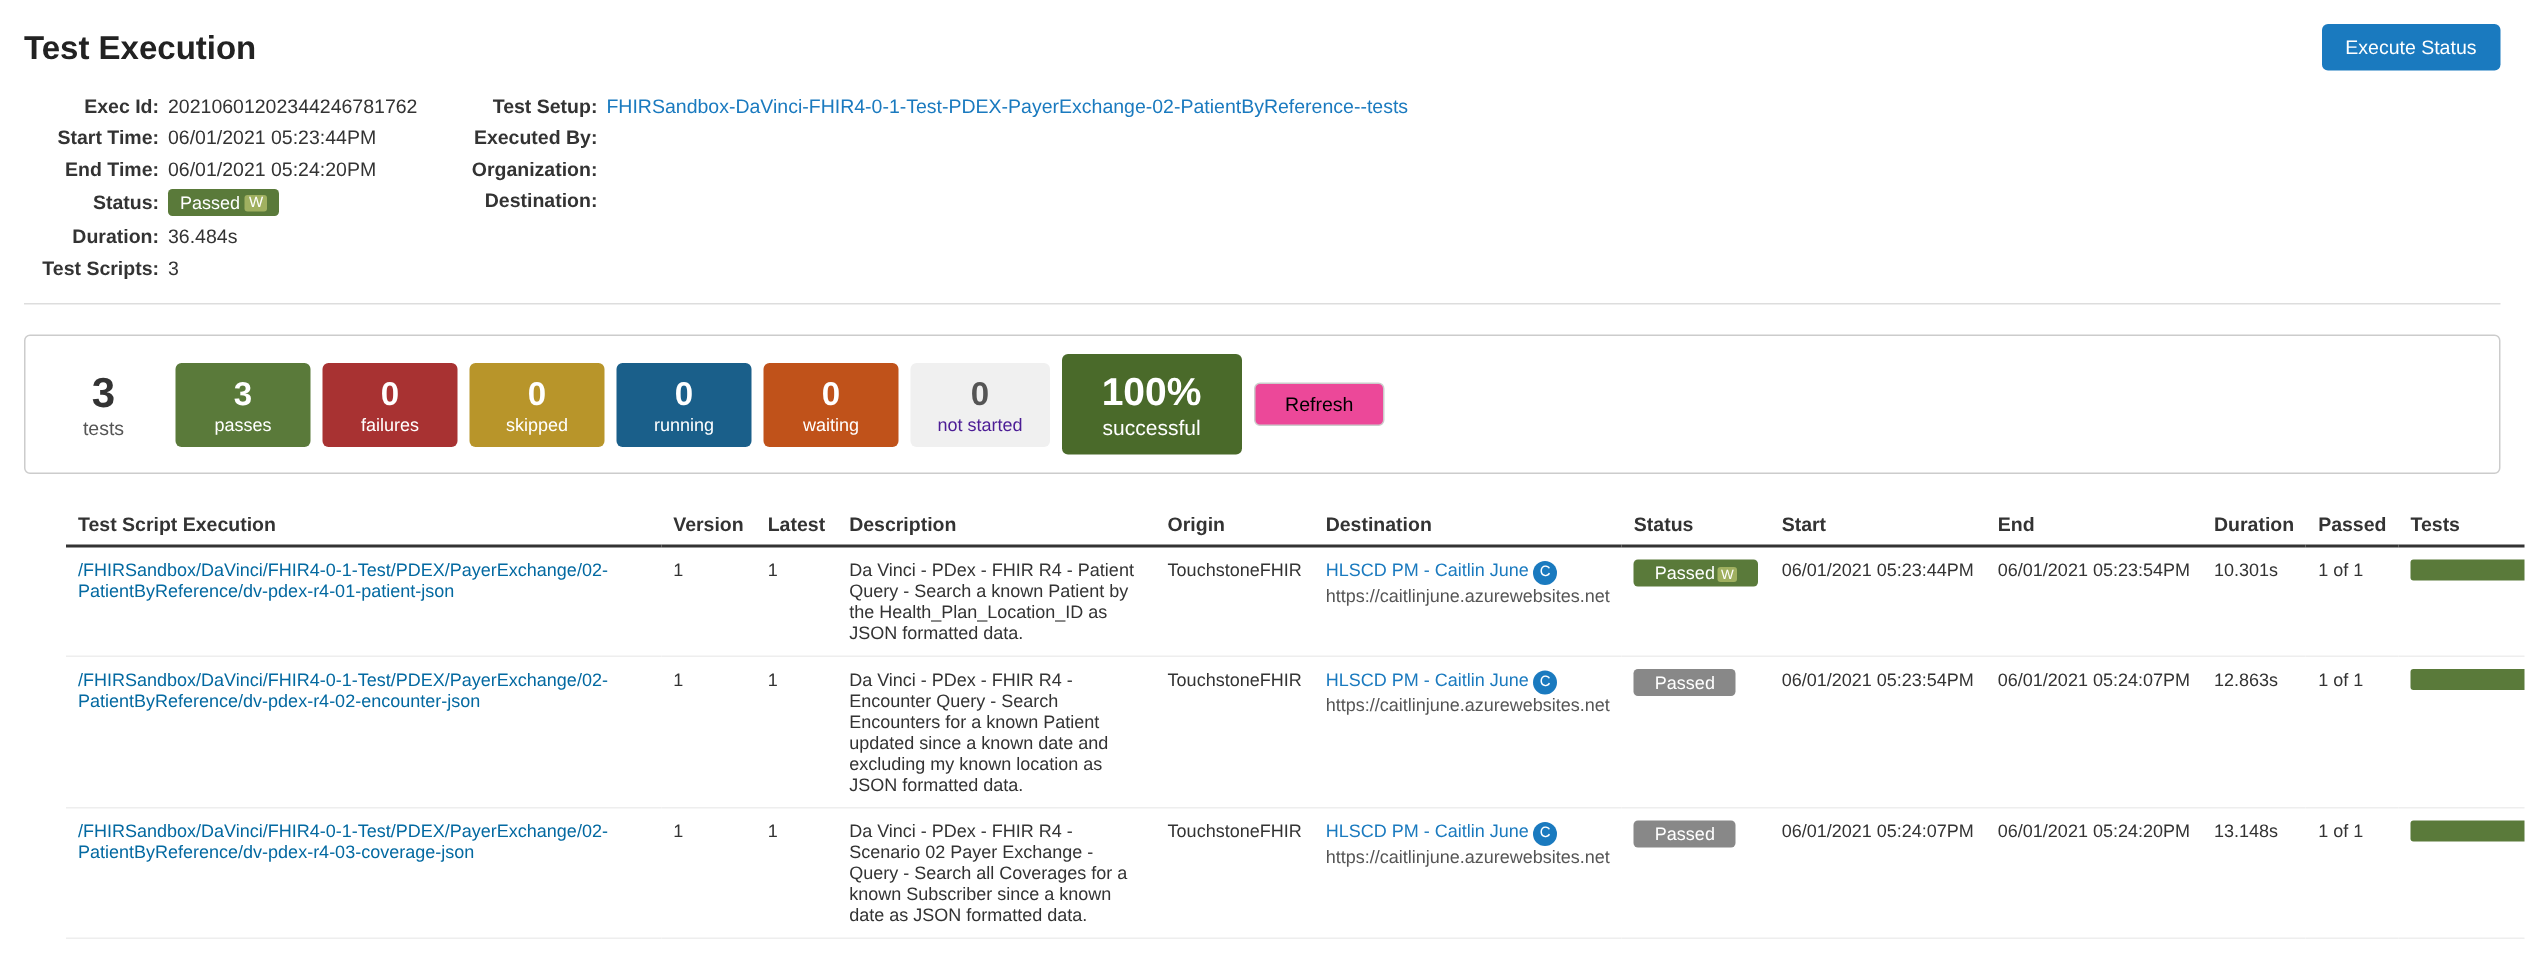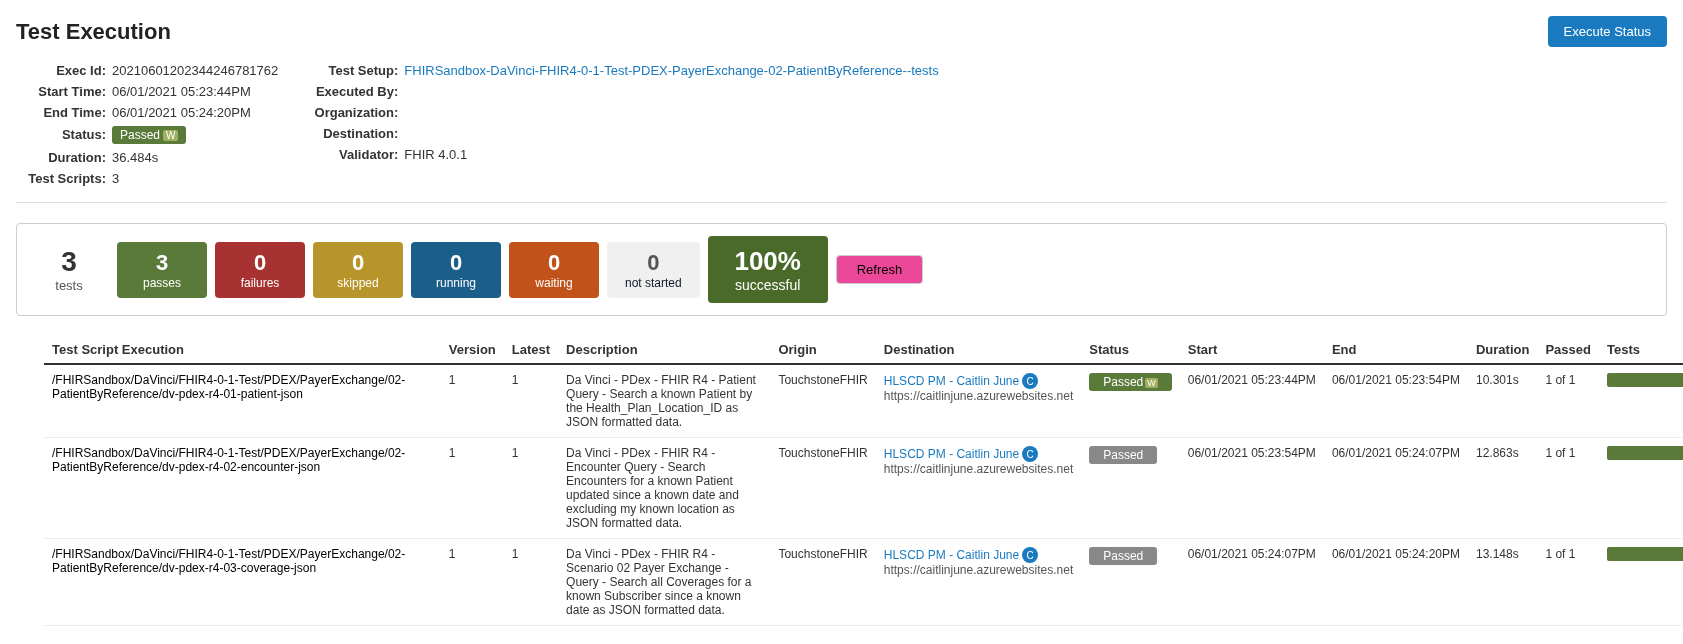--- a/index.html
+++ b/index.html
@@ -25,32 +25,32 @@
     .stat-box { padding: 8px 18px; border-radius: 4px; text-align: center; min-width: 90px; }
     .stat-box-num { font-size: 22px; font-weight: bold; color: #fff; }
     .stat-box-label { font-size: 12px; color: #fff; }
     .stat-passes { background: #5a7a3a; }
     .stat-failures { background: #a83232; }
     .stat-skipped { background: #b8952a; }
     .stat-running { background: #1a5f8a; }
     .stat-waiting { background: #c0521a; }
     .stat-not-started { background: #f0f0f0; }
     .stat-not-started .stat-box-num { color: #555; }
-    .stat-not-started .stat-box-label { color: #0f172a; }
+    .stat-not-started .stat-box-label { color: #4c1d95; }
     .success-box { background: #4a6a2a; color: #fff; padding: 10px 20px; border-radius: 4px; text-align: center; min-width: 120px; }
     .success-pct { font-size: 26px; font-weight: bold; }
     .success-label { font-size: 14px; }
     .refresh-btn { background: #ec4899; border: 1px solid #ccc; padding: 6px 20px; border-radius: 4px; cursor: pointer; font-size: 13px; }
     
     .table-section { width: 100%; }
     table { width: 100%; border-collapse: collapse; margin-left: 28px; }
     thead tr { border-bottom: 2px solid #333; }
     th { text-align: left; padding: 6px 8px; font-weight: bold; font-size: 13px; white-space: nowrap; }
     td { padding: 8px 8px; vertical-align: top; font-size: 12px; border-bottom: 1px solid #eee; }
-    .td-link { color: #000000; text-decoration: none; font-size: 12px; }
+    .td-link { color: #0369a1; text-decoration: none; font-size: 12px; }
     .passed-badge { background: #5a7a3a; color: #fff; padding: 2px 14px; border-radius: 3px; font-size: 12px; display: inline-block; }
     .dest-link { color: #1a7abf; text-decoration: none; }
     .dest-c { display: inline-flex; align-items: center; justify-content: center; width: 16px; height: 16px; background: #1a7abf; color: #fff; border-radius: 50%; font-size: 10px; margin-left: 3px; }
     .progress-bar-bg { background: #5a7a3a; height: 14px; border-radius: 2px; min-width: 80px; }
     .info-right-row { display: flex; gap: 6px; align-items: baseline; }
     .info-right-label { font-weight: bold; min-width: 100px; text-align: right; }
   </style>
 </head>
 <body>
 
@@ -98,24 +98,20 @@
       <span class="info-right-label">Executed By:</span>
       <span class="info-value"></span>
     </div>
     <div class="info-right-row">
       <span class="info-right-label">Organization:</span>
       <span class="info-value"></span>
     </div>
     <div class="info-right-row">
       <span class="info-right-label">Destination:</span>
       <span class="info-value"></span>
-    </div>
-    <div class="info-right-row">
-      <span class="info-right-label">Validator:</span>
-      <span class="info-value">FHIR 4.0.1</span>
     </div>
   </div>
 </div>
 
 <div class="stats-row">
   <div class="stat-total">
     <div class="stat-total-num">3</div>
     <div class="stat-total-label">tests</div>
   </div>
   <div class="stat-box stat-passes">

